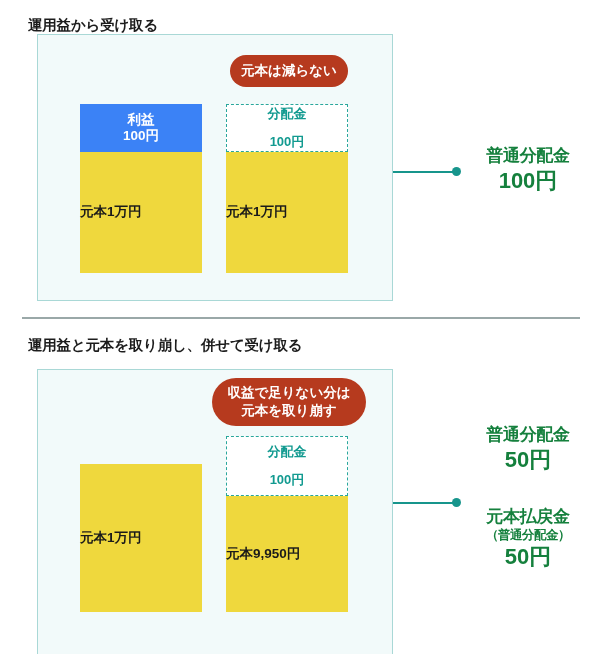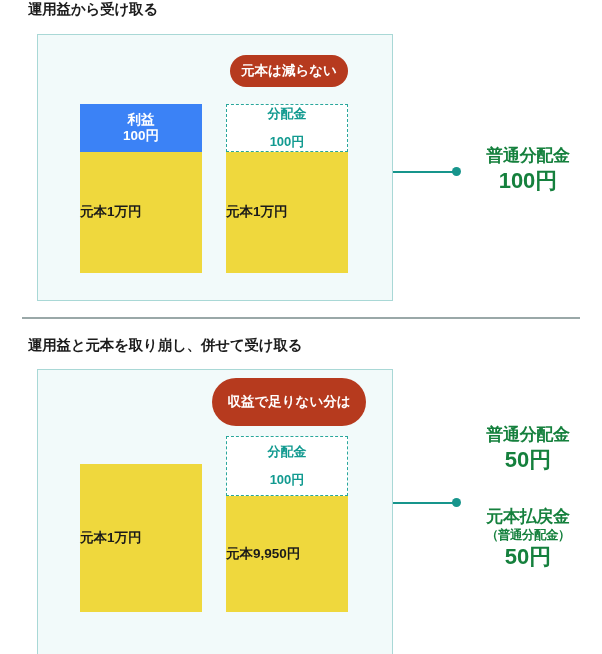--- a/index.html
+++ b/index.html
@@ -26,21 +26,21 @@
 
   .section-title {
     position: absolute;
     left: 28px;
     font-size: 14.5px;
     font-weight: bold;
     color: #1c1c1c;
     letter-spacing: -0.2px;
     white-space: nowrap;
   }
-  #section-top .section-title    { top: 0; }
+  #section-top .section-title    { top: 16px; }
   #section-bottom .section-title { top: 18px; }
 
   .divider {
     position: absolute;
     left: 22px;
     top: 317px;
     width: 558px;
     height: 2px;
     background: #9aa8a8;
   }
@@ -208,20 +208,21 @@
       <span class="bar-line">100円</span>
     </div>
     <div class="bar-principal" style="left:226px; top:178px; width:122px; height:116px; font-size:13.5px;">
       <span class="bar-line">元本</span>
       <span class="bar-line">9,950円</span>
     </div>
   </div>
 
   <div class="badge" style="left:212px; top:60px; width:154px; height:48px; font-size:13.5px;">
     <span class="bar-line">収益で足りない分は</span>
+    <span class="bar-line">元本を取り崩す</span>
   </div>
 
   <div class="connector-line" style="left:393px; top:184px; width:62px;"></div>
   <div class="connector-dot" style="left:452px; top:180px;"></div>
 
   <div class="result" style="left:463px; top:106px; width:130px;">
     <span class="r-title">普通分配金</span>
     <span class="r-value">50円</span>
   </div>
 

